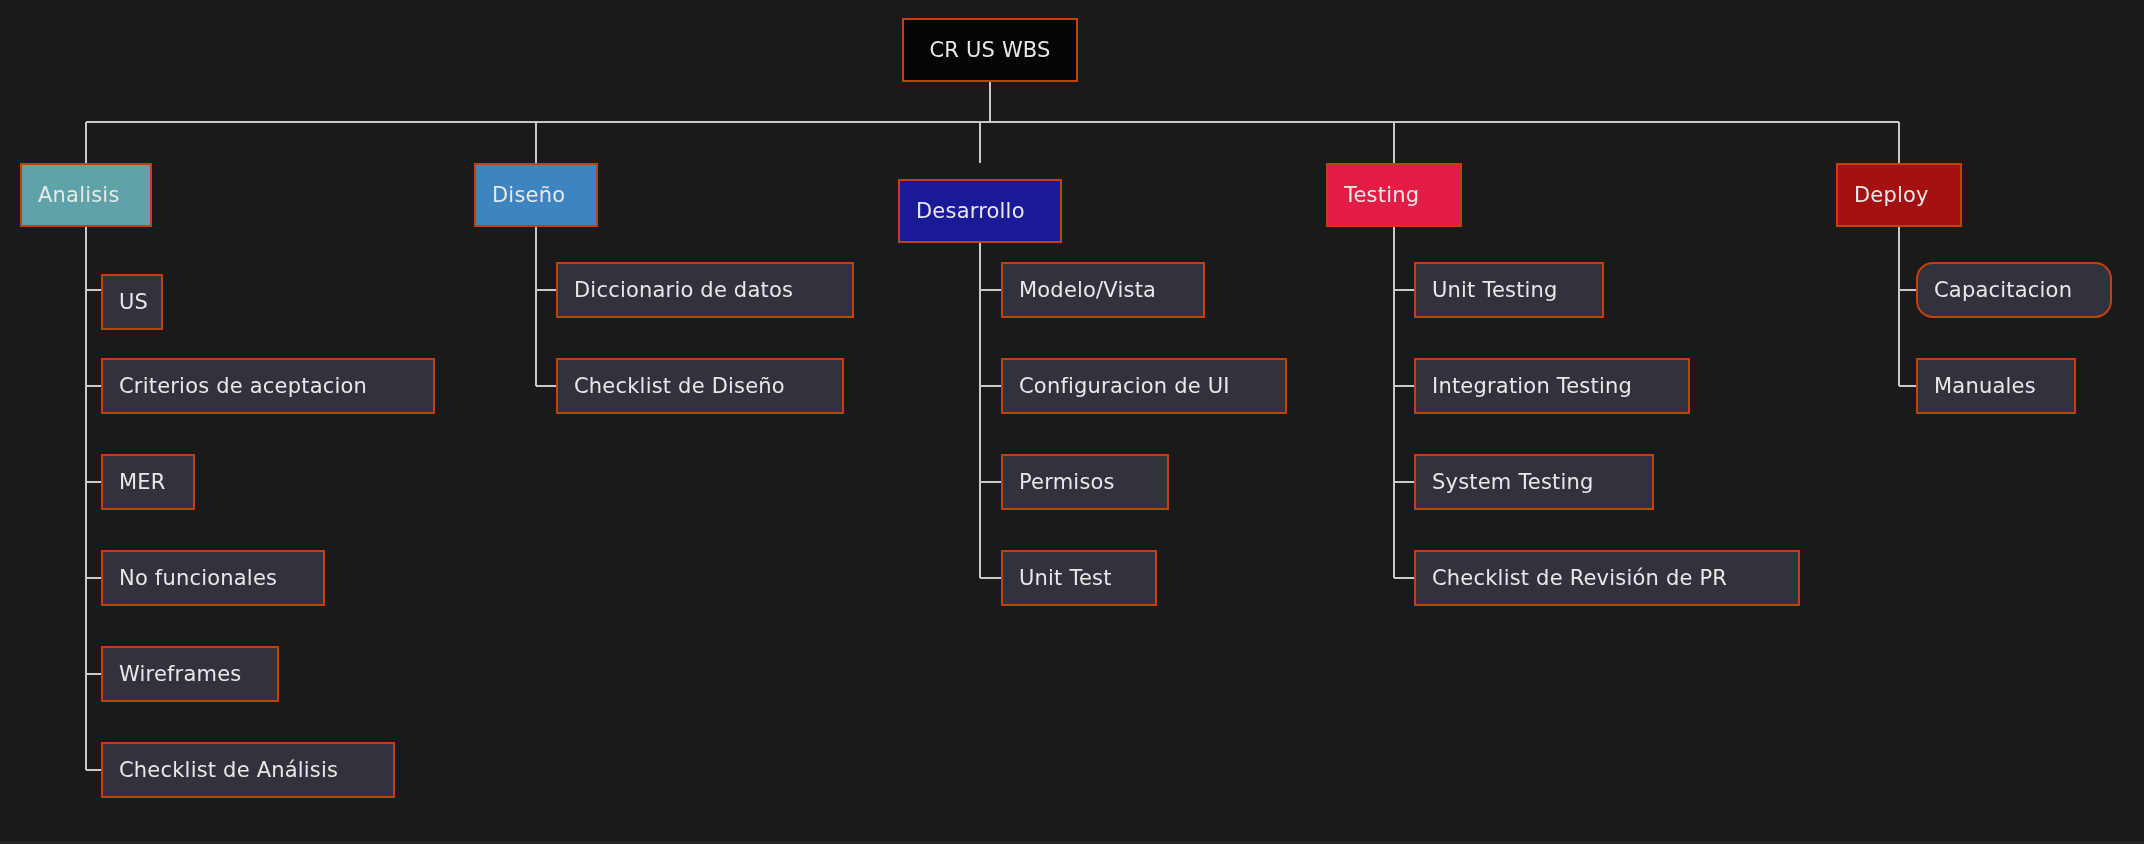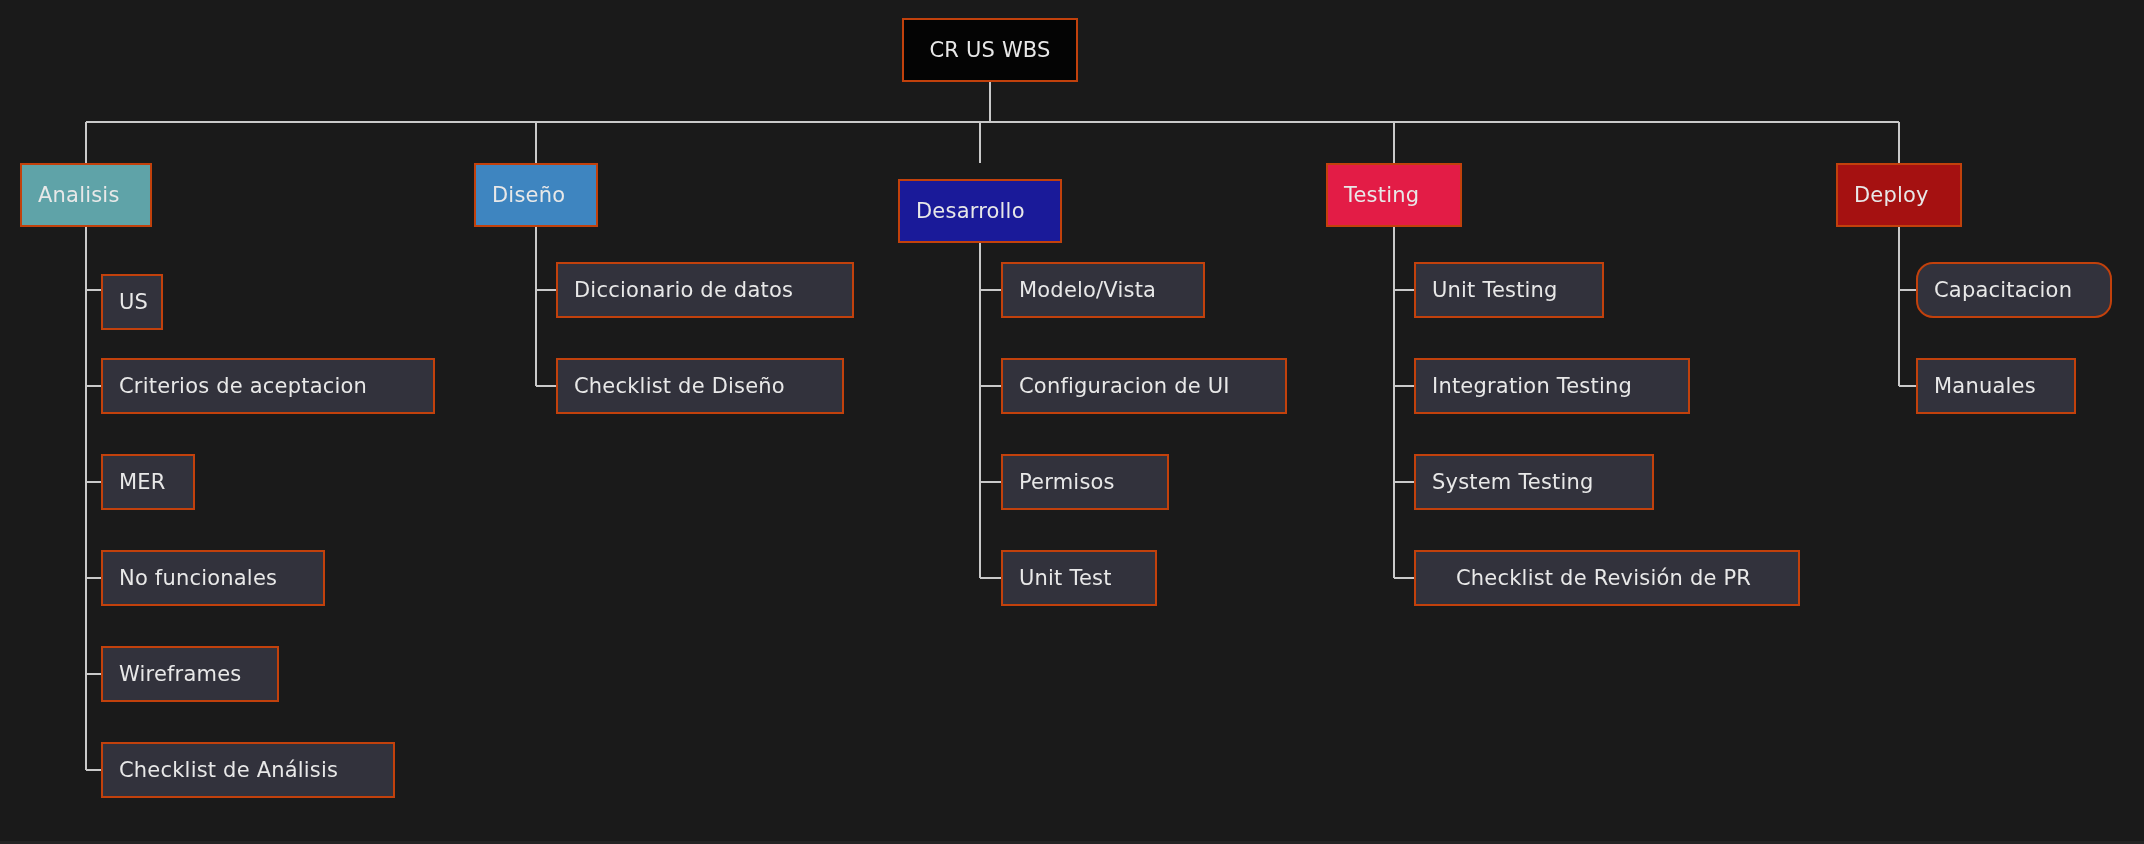--- a/index.html
+++ b/index.html
@@ -157,21 +157,21 @@
       </div>
       <div class="node leaf" style="left: 1414px; top: 262px; width: 190px; height: 56px;">
         <span class="node-label">Unit Testing</span>
       </div>
       <div class="node leaf" style="left: 1414px; top: 358px; width: 276px; height: 56px;">
         <span class="node-label">Integration Testing</span>
       </div>
       <div class="node leaf" style="left: 1414px; top: 454px; width: 240px; height: 56px;">
         <span class="node-label">System Testing</span>
       </div>
-      <div class="node leaf" style="left: 1414px; top: 550px; width: 386px; height: 56px; padding-left: 24px;">
+      <div class="node leaf" style="left: 1414px; top: 550px; width: 386px; height: 56px;">
         <span class="node-label">Checklist de Revisión de PR</span>
       </div>
       <div class="node phase" style="left: 1836px; top: 163px; width: 126px; height: 64px; background: rgb(165, 17, 17);">
         <span class="node-label">Deploy</span>
       </div>
       <div class="node leaf" style="left: 1916px; top: 262px; width: 196px; height: 56px; border-radius: 17px;">
         <span class="node-label">Capacitacion</span>
       </div>
       <div class="node leaf" style="left: 1916px; top: 358px; width: 160px; height: 56px;">
         <span class="node-label">Manuales</span>

